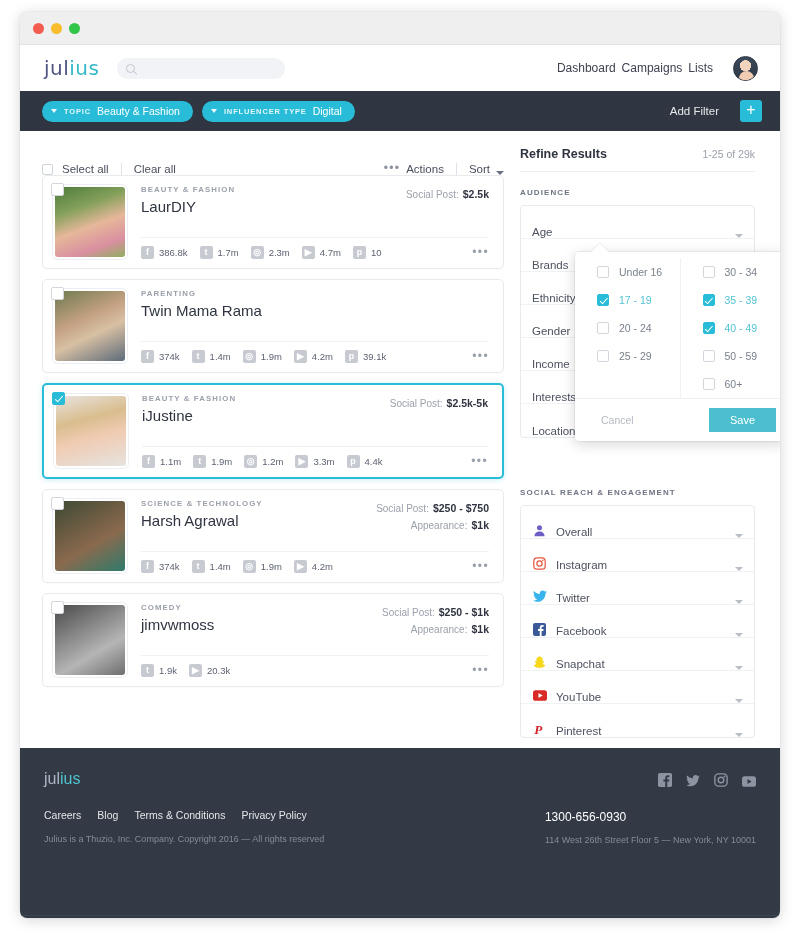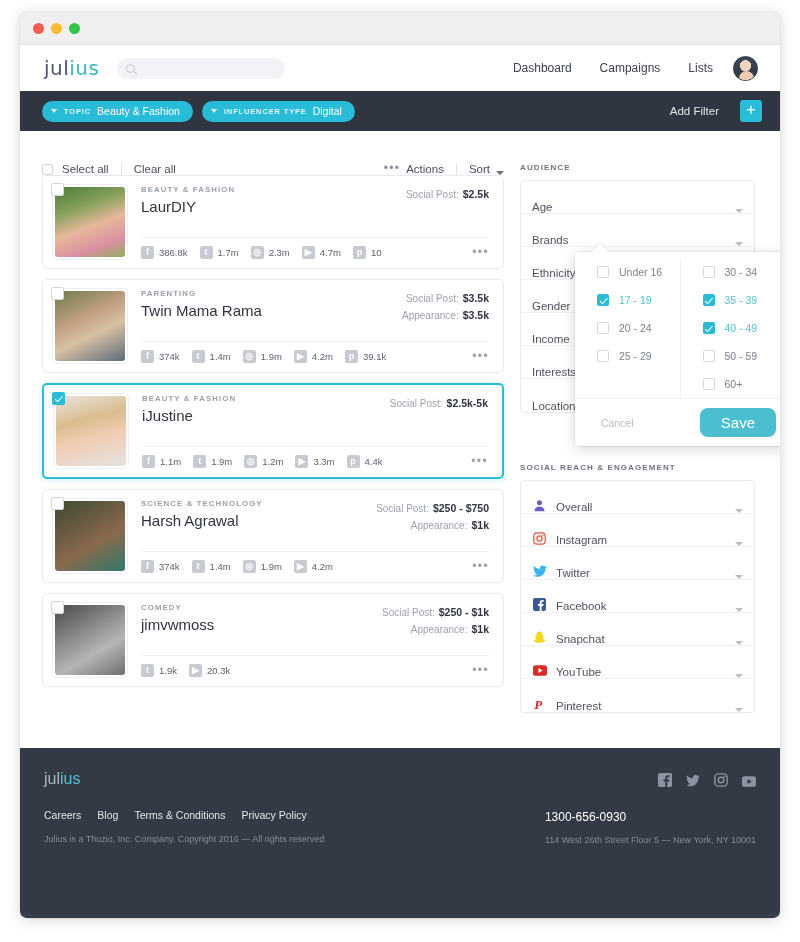--- a/index.html
+++ b/index.html
@@ -43,21 +43,21 @@
   .logo .t1 { color:#4e5480; }
   .logo .t2 { color:#35b9c9; }
   .searchbox {
     margin-left: 18px; width: 168px; height: 21px;
     background: #f2f3f6; border-radius: 11px;
     display:flex; align-items:center; padding-left: 9px;
   }
   .mag { width:9px; height:9px; border:1.3px solid #c4c7d0; border-radius:50%; position:relative;}
   .mag::after{content:"";position:absolute;width:1.3px;height:4px;background:#c4c7d0;right:-2px;bottom:-3px;transform:rotate(-45deg);}
   .navspacer { flex: 1; }
-  .navlinks { display:flex; align-items:center; gap: 28px; }
+  .navlinks { display:flex; align-items:center; gap: 6px; }
   .navlink { font-size: 12px; color:#3d4150; cursor:pointer; }
   .avatar {
     width: 25px; height: 25px; border-radius: 50%; margin-left: 20px;
     background: radial-gradient(circle at 50% 38%, #f2d3bb 0 30%, transparent 31%), linear-gradient(#3d4a5c,#2c3744);
     border: 1px solid #2a3440; overflow:hidden; position:relative; cursor:pointer;
   }
   .avatar::after{content:"";position:absolute;left:5px;bottom:0;width:15px;height:9px;border-radius:8px 8px 0 0;background:#f0cdb2;}
 
   
   .filterbar {
@@ -146,22 +146,22 @@
   .popcol { width:50%; }
   .popcol.left { border-right:1px solid #f0f1f4; }
   .popitem { height:28px; display:flex; align-items:center; padding:0 0 0 22px; cursor:pointer;}
   .popitem .pcb { width:12px;height:12px;border:1px solid #d3d7dd;border-radius:2px;background:#fff;position:relative;flex:none;}
   .popitem.on .pcb { background:#29bcd8; border-color:#29bcd8; }
   .popitem.on .pcb::after{content:"";position:absolute;left:3.5px;top:0.5px;width:3px;height:6.5px;border:solid #fff;border-width:0 1.7px 1.7px 0;transform:rotate(42deg);}
   .popitem .plab { font-size:10.5px; color:#7a808c; margin-left:10px;}
   .popitem.on .plab { color:#52c3d6; }
   .popfoot { display:flex; align-items:center; border-top:1px solid #f0f1f4; padding:9px 10px; }
   .cancelbtn { font-size:10.5px; color:#b6bac2; cursor:pointer;margin-left:16px; }
-  .savebtn { margin-left:auto; background:#4bbfd0; color:#fff; font-size:15px;
-             border-radius:8px; padding:6px 21px; cursor:pointer;}
+  .savebtn { margin-left:auto; background:#4bbfd0; color:#fff; font-size:11px;
+             border-radius:0; padding:6px 21px; cursor:pointer;}
 
   
   .footer { background:#333a45; padding: 22px 24px 0 24px; height: 203px; position:relative;}
   .frow { display:flex; align-items:flex-start; }
   .flogo { font-size:16px; }
   .flogo .t1{color:#aeb6c6;} .flogo .t2{color:#4fc3cf;}
   .fsocial { margin-left:auto; display:flex; gap:14px; padding-top:3px;}
   .fsi { width:14px;height:14px; color:#8d94a1; }
   .flinks { display:flex; gap:16px; margin-top:21px; font-size:10.5px; color:#e3e6ea;}
   .flinks span{cursor:pointer;}
@@ -273,24 +273,20 @@
 
       <div class="card">
         <div class="cardcb"></div>
         <div class="thumb" style="background:linear-gradient(155deg,#6f7a4e 0%,#c4a183 40%,#d8c0a3 60%,#5d6b7a 100%);"></div>
         <div class="cardbody">
           <div class="cardtop">
             <div>
               <div class="cat">PARENTING</div>
               <div class="nm">Twin Mama Rama</div>
             </div>
-            <div class="prices">
-              <div class="prow"><span>Social Post:</span><b>$3.5k</b></div>
-              <div class="prow"><span>Appearance:</span><b>$3.5k</b></div>
-            </div>
           </div>
           <div class="stats">
             <div class="stat">
                   <div class="sicon">f</div>
                   <div class="sval">374k</div>
                 </div>
             <div class="stat">
                   <div class="sicon">t</div>
                   <div class="sval">1.4m</div>
                 </div>
@@ -410,20 +406,24 @@
                   <div class="sval">20.3k</div>
                 </div>
             <div class="cardmore">•••</div>
           </div>
         </div>
       </div>
 
     </div>
 
     <div class="rightcol">
+      <div class="refinehead">
+        <div class="refinetitle">Refine Results</div>
+        <div class="refinecount">1-25 of 29k</div>
+      </div>
 
       <div class="sechead">AUDIENCE</div>
       <div class="grouplist">
         <div class="grow">
               <span>Age</span>
               <span class="gcaret"></span>
             </div>
         <div class="grow">
               <span>Brands</span>
               <span class="gcaret"></span>

